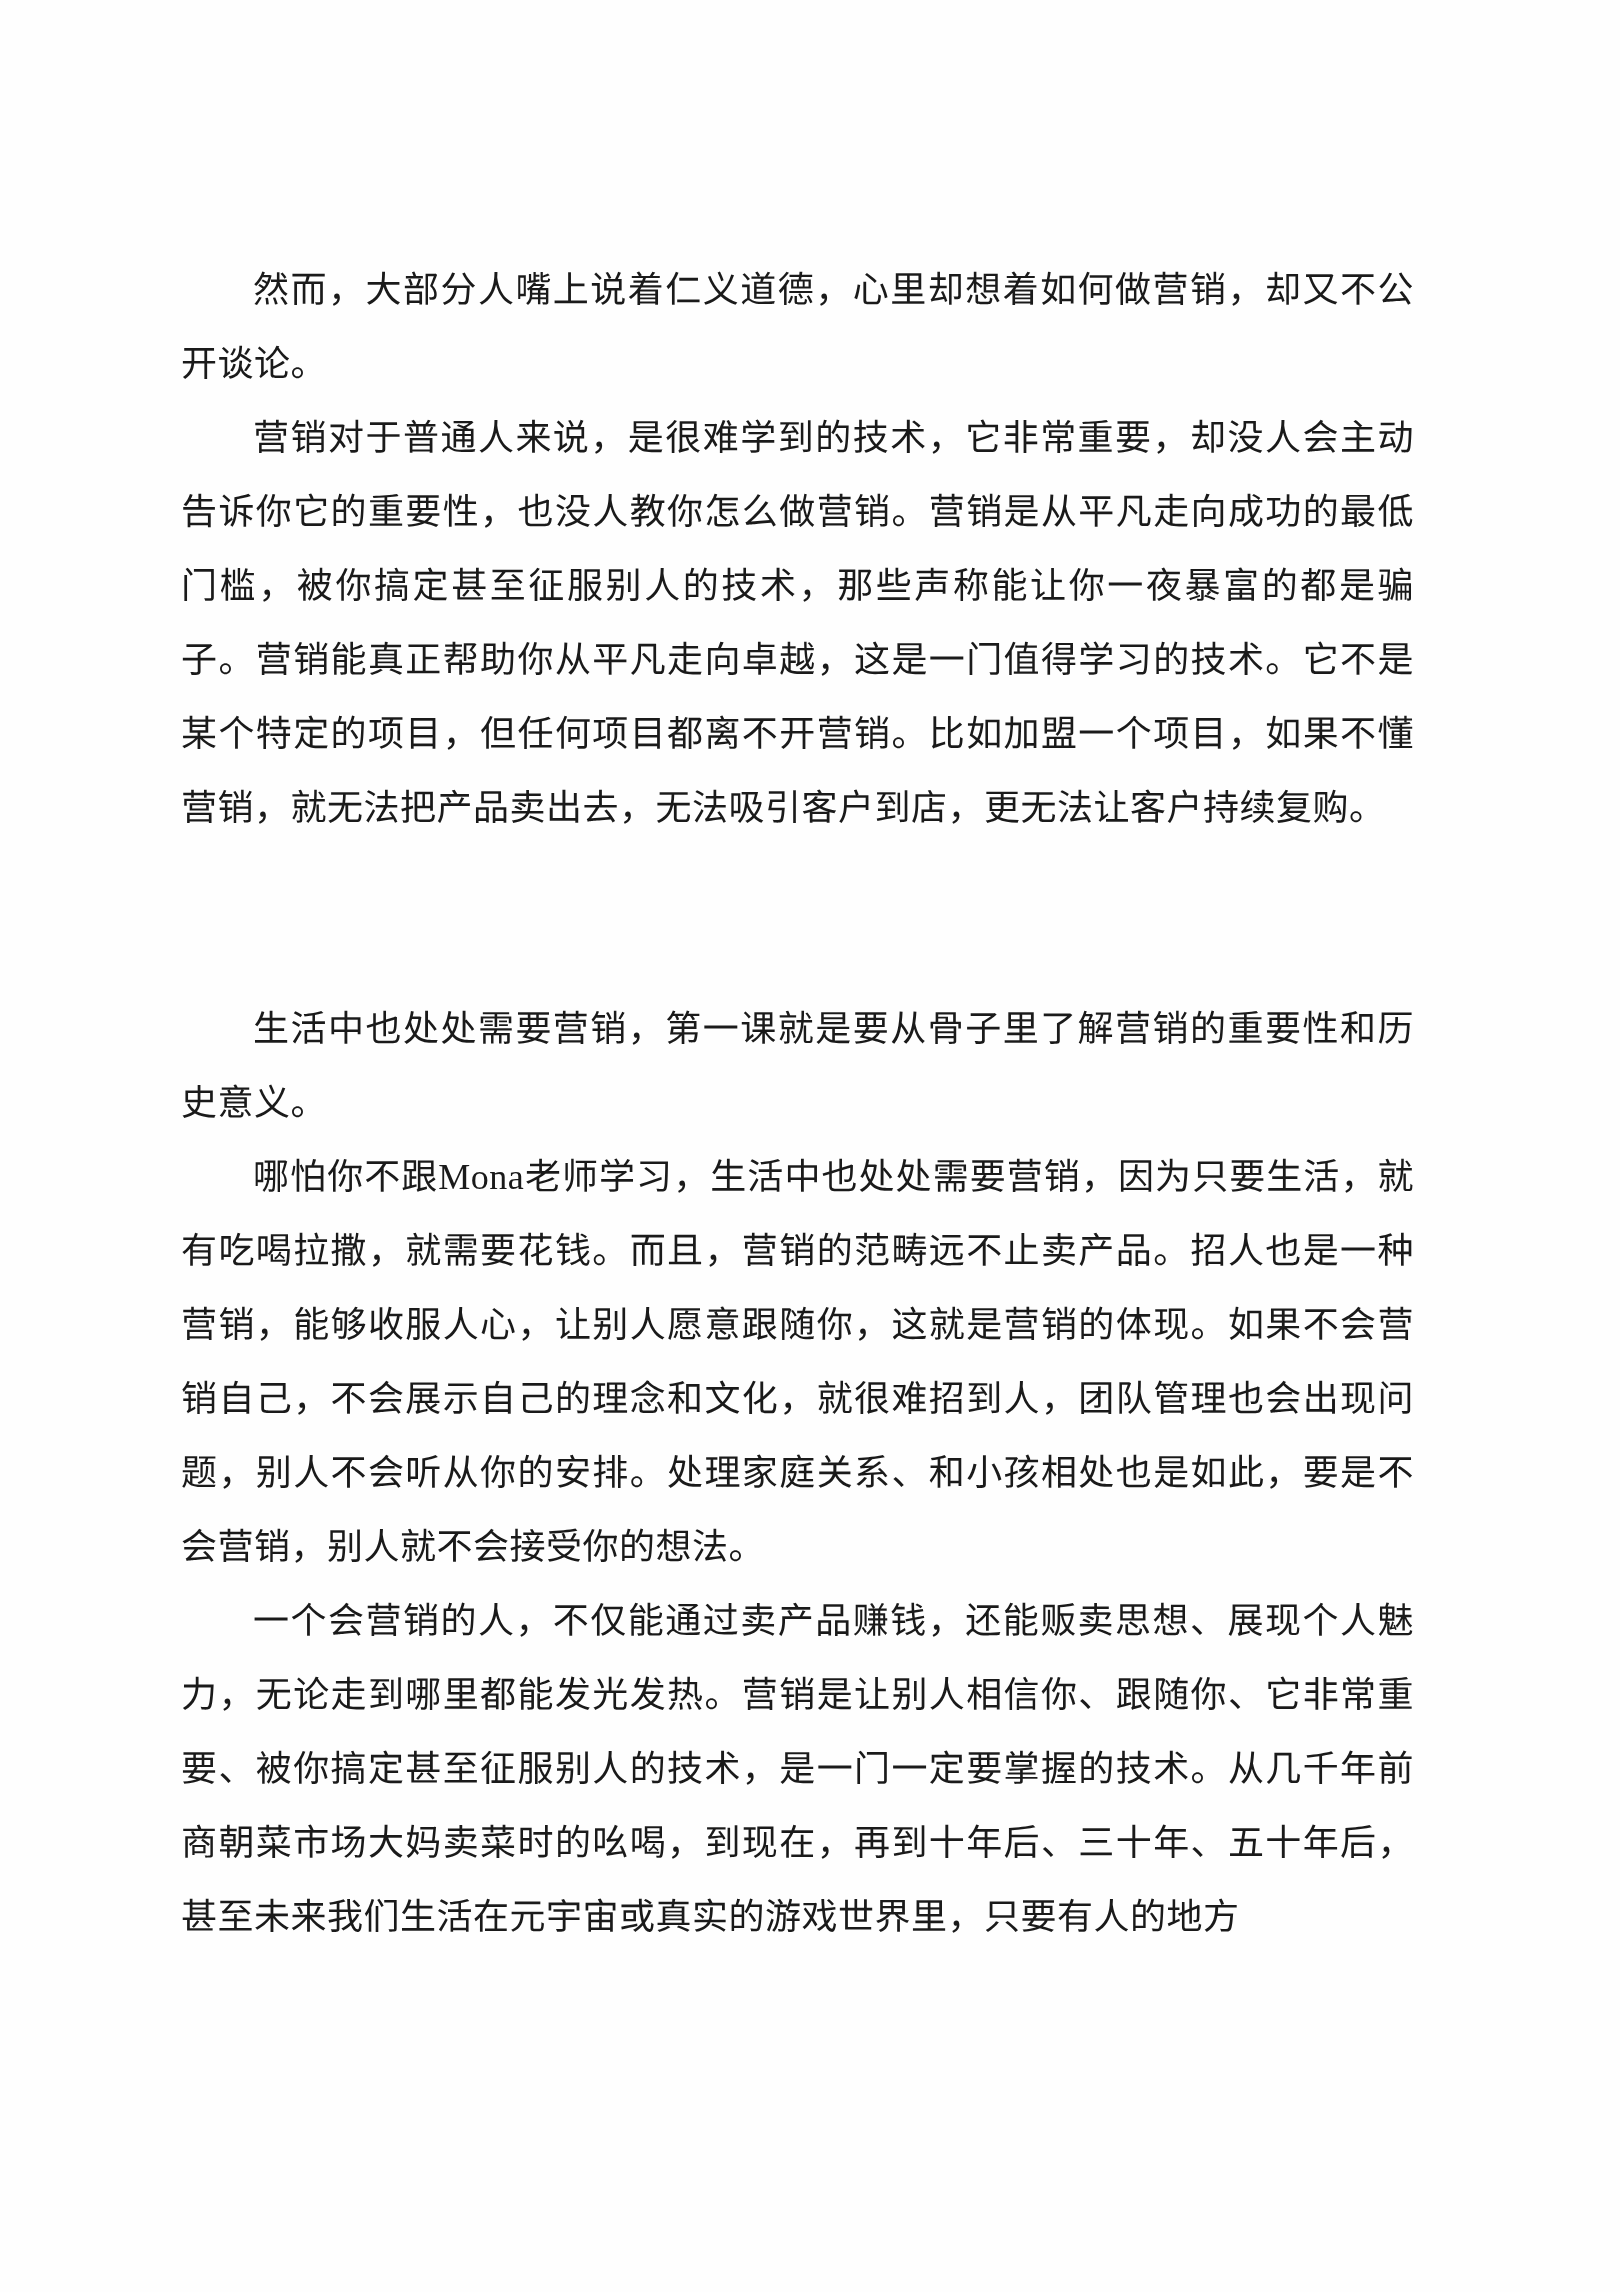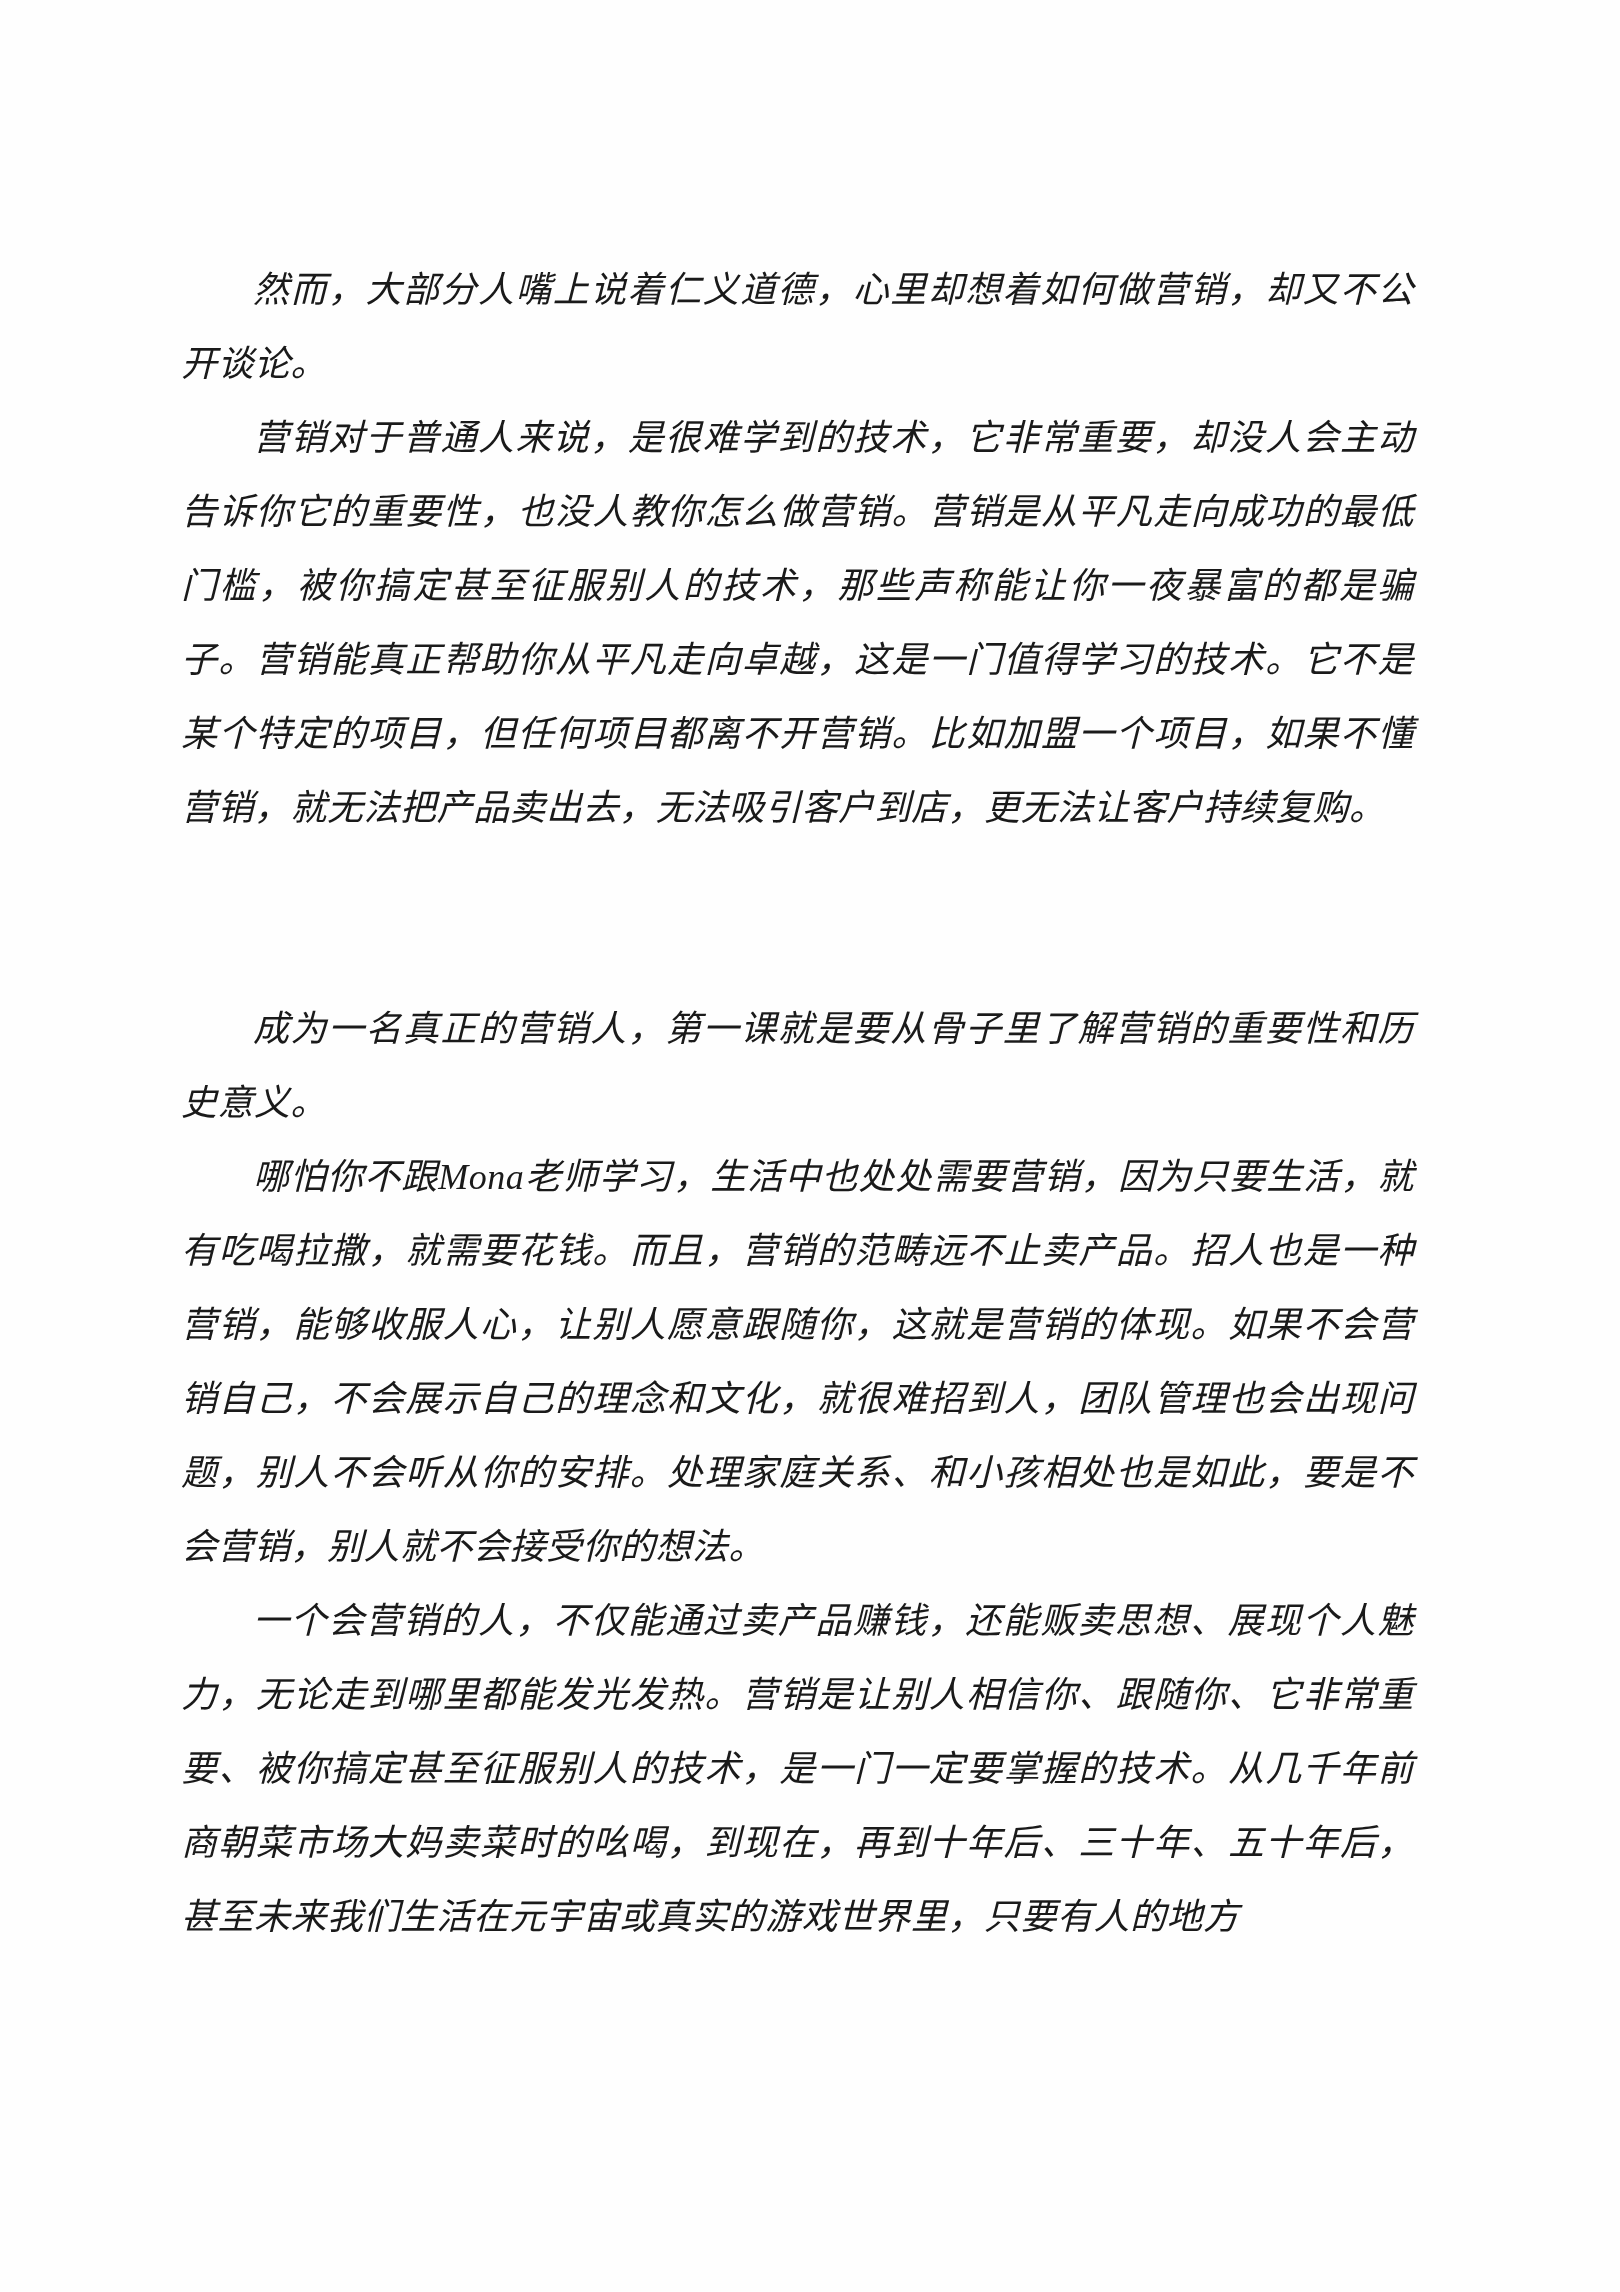--- a/index.html
+++ b/index.html
@@ -31,21 +31,20 @@
     margin: 0 0 0 0;
     font-size: 36px;
     line-height: 74px;
     color: #1a1a1a;
     text-align: justify;
     text-justify: inter-ideograph;
     text-indent: 2em;
     letter-spacing: 0.5px;
     font-weight: 400;
     word-break: break-all;
-    font-style: italic;
   }
 
   .para + .para {
     margin-top: 0;
   }
 
   
   .block-gap {
     height: 147px;
   }
@@ -74,21 +73,21 @@
   <div class="content">
 
     <div>
       <p class="para">然而，大部分人嘴上说着仁义道德，心里却想着如何做营销，却又不公开谈论。</p>
       <p class="para">营销对于普通人来说，是很难学到的技术，它非常重要，却没人会主动告诉你它的重要性，也没人教你怎么做营销。营销是从平凡走向成功的最低门槛，被你搞定甚至征服别人的技术，那些声称能让你一夜暴富的都是骗子。营销能真正帮助你从平凡走向卓越，这是一门值得学习的技术。它不是某个特定的项目，但任何项目都离不开营销。比如加盟一个项目，如果不懂营销，就无法把产品卖出去，无法吸引客户到店，更无法让客户持续复购。</p>
     </div>
 
     <div class="block-gap"></div>
 
     <div>
-      <p class="para">成为一名真正的营销人，第一课就是要从骨子里了解营销的重要性和历史意义。</p>
+      <p class="para">生活中也处处需要营销，第一课就是要从骨子里了解营销的重要性和历史意义。</p>
       <p class="para">哪怕你不跟Mona老师学习，生活中也处处需要营销，因为只要生活，就有吃喝拉撒，就需要花钱。而且，营销的范畴远不止卖产品。招人也是一种营销，能够收服人心，让别人愿意跟随你，这就是营销的体现。如果不会营销自己，不会展示自己的理念和文化，就很难招到人，团队管理也会出现问题，别人不会听从你的安排。处理家庭关系、和小孩相处也是如此，要是不会营销，别人就不会接受你的想法。</p>
       <p class="para">一个会营销的人，不仅能通过卖产品赚钱，还能贩卖思想、展现个人魅力，无论走到哪里都能发光发热。营销是让别人相信你、跟随你、它非常重要、被你搞定甚至征服别人的技术，是一门一定要掌握的技术。从几千年前商朝菜市场大妈卖菜时的吆喝，到现在，再到十年后、三十年、五十年后，甚至未来我们生活在元宇宙或真实的游戏世界里，只要有人的地方</p>
     </div>
 
   </div>
 
 
 </div>
 
 

